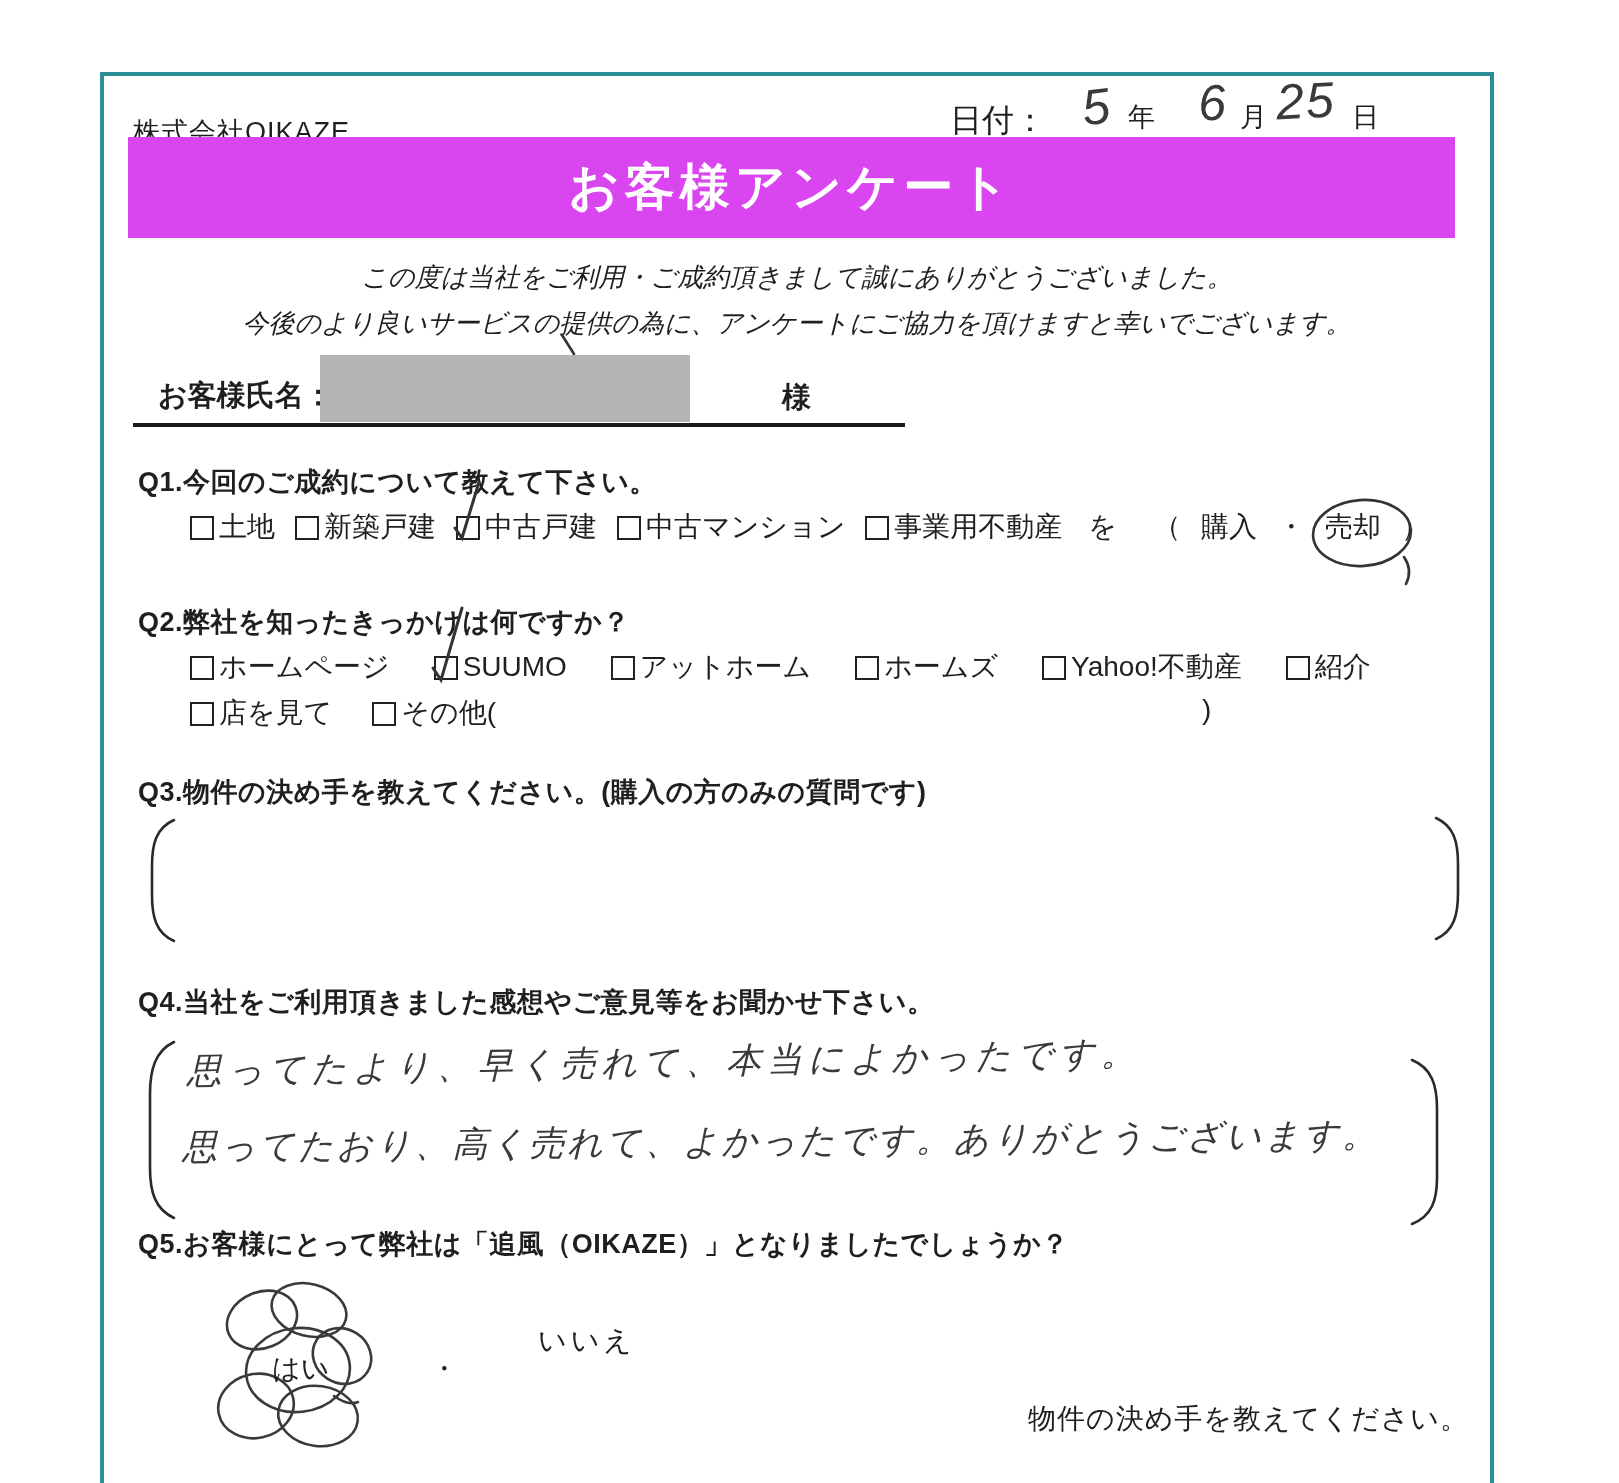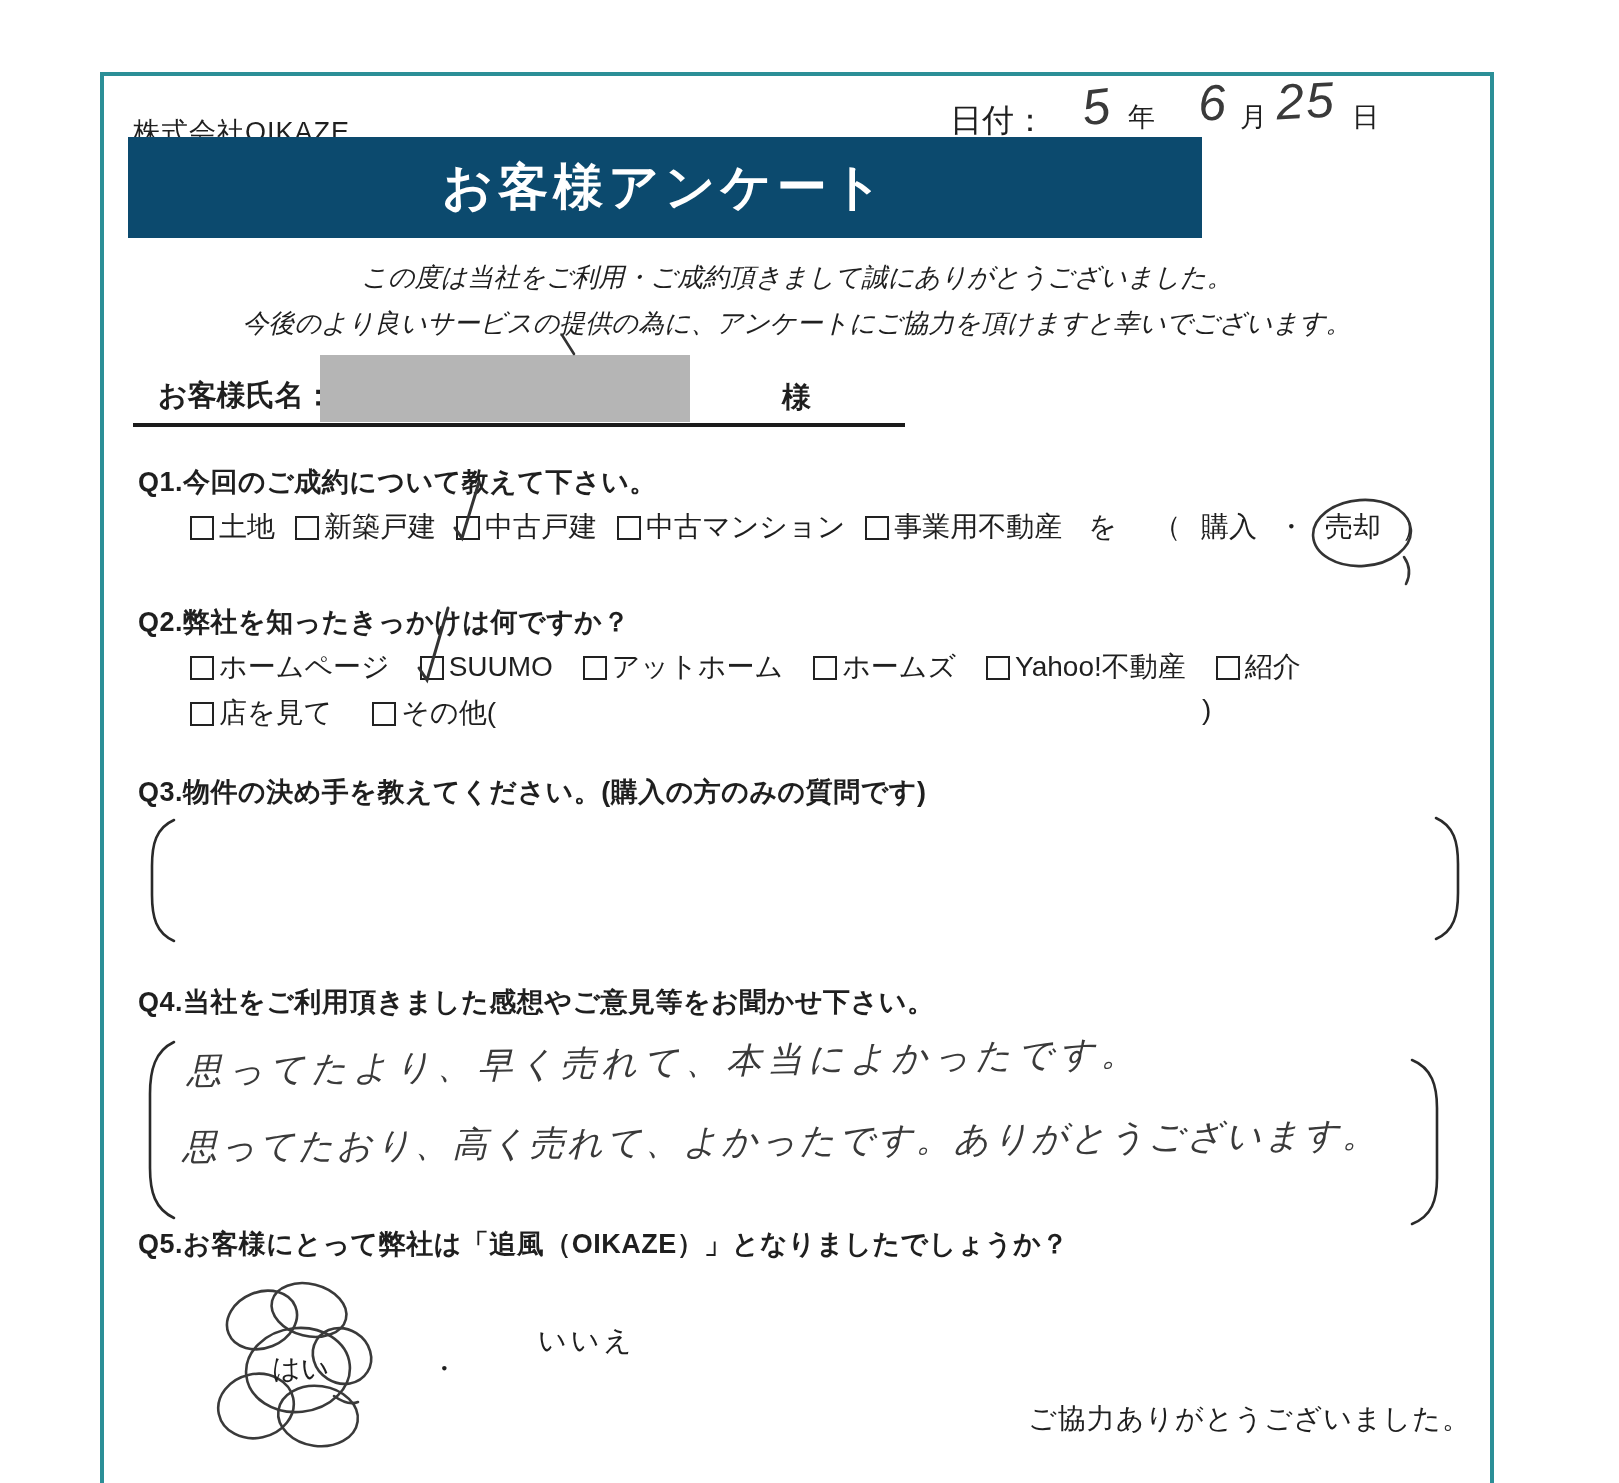--- a/index.html
+++ b/index.html
@@ -6,21 +6,21 @@
   body{width:1619px;height:1483px;position:relative;overflow:hidden;
        font-family:"Liberation Sans","DejaVu Sans",sans-serif;color:#1f1f1f;}
   .abs{position:absolute;}
   .frame{left:100px;top:72px;width:1394px;height:1460px;box-sizing:border-box;
          border:4px solid #2b8f97;border-bottom:none;}
   .company{left:133px;top:94px;font-size:27px;letter-spacing:1px;margin-top:20px;}
   .date-label{left:950px;top:99px;font-size:32px;}
   .unit{font-size:27px;top:99px;}
   .hw{color:#3a3a3a;font-style:italic;}
   .hw-num{font-size:50px;display:inline-block;font-weight:400;}
-  .banner{left:128px;top:137px;width:1074px;height:101px;background:#0c4a6e;}
+  .banner{left:128px;top:137px;width:1327px;height:101px;background:#d946ef;}
   .banner-title{width:100%;height:100%;display:flex;align-items:center;justify-content:center;
        color:#ffffff;font-size:50px;font-weight:bold;letter-spacing:5px;}
   .center-line{left:100px;width:1394px;text-align:center;font-size:26px;font-style:italic;}
   .name-label{left:138px;top:376px;font-size:29px;font-weight:bold;margin-left:20px;}
   .redact{left:320px;top:355px;width:370px;height:67px;background:#b5b5b5;}
   .sama{left:782px;top:378px;font-size:29px;font-weight:bold;}
   .name-line{left:133px;top:423px;width:772px;height:4px;background:#1b1b1b;}
   .qhead{font-size:27px;font-weight:bold;letter-spacing:0.5px;}
   .optrow{display:flex;align-items:center;font-size:28px;white-space:nowrap;}
   .opt{display:flex;align-items:center;}
@@ -111,21 +111,21 @@
     <svg class="circle-svg" width="110" height="80">
       <ellipse class="stroke" cx="54" cy="38" rx="49" ry="33" transform="rotate(-4 54 38)"></ellipse>
       <path class="stroke" d="M96,62 q9,13 2,27"></path>
     </svg>
     <span>売却</span>
   </span>
   <span>）</span>
 </div>
 
 <div class="abs qhead" style="left:138px;top:604px;">Q2.弊社を知ったきっかけは何ですか？</div>
-<div class="abs optrow" style="left:190px;top:648px;gap:30px;">
+<div class="abs optrow" style="left:190px;top:648px;gap:44px;">
   <span class="opt">
     <span class="cbwrap">
         <span class="cb"></span>
       </span>
     <span>ホームページ</span>
   </span>
   <span class="opt">
     <span class="cbwrap">
       <span class="cb"></span>
       <svg class="check-svg" style="left:-4px;top:-52px;" width="36" height="82">
@@ -203,13 +203,13 @@
     <ellipse cx="104" cy="138" rx="40" ry="30" transform="rotate(8 104 138)"></ellipse>
     <ellipse cx="42" cy="128" rx="38" ry="32" transform="rotate(-12 42 128)"></ellipse>
     <ellipse cx="84" cy="92" rx="52" ry="42" transform="rotate(-6 84 92)"></ellipse>
     <path d="M120,118 q14,10 24,6"></path>
   </g>
 </svg>
 <span class="abs ans-yes">はい</span>
 <span class="abs ans-dot">・</span>
 <span class="abs ans-no">いいえ</span>
 
-<div class="abs closing">ご協力ありがとうございました。</div>
+<div class="abs closing">物件の決め手を教えてください。</div>
 
 </body></html>

